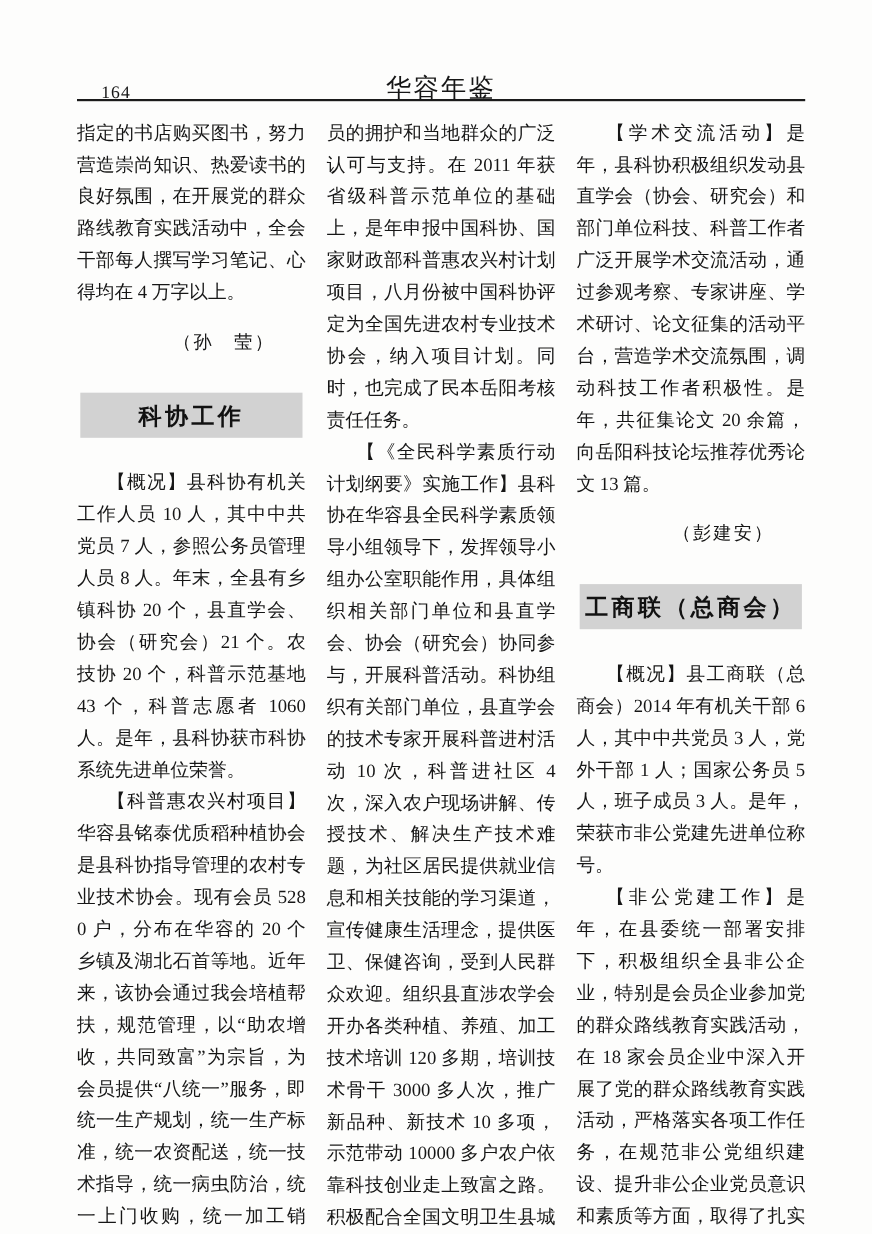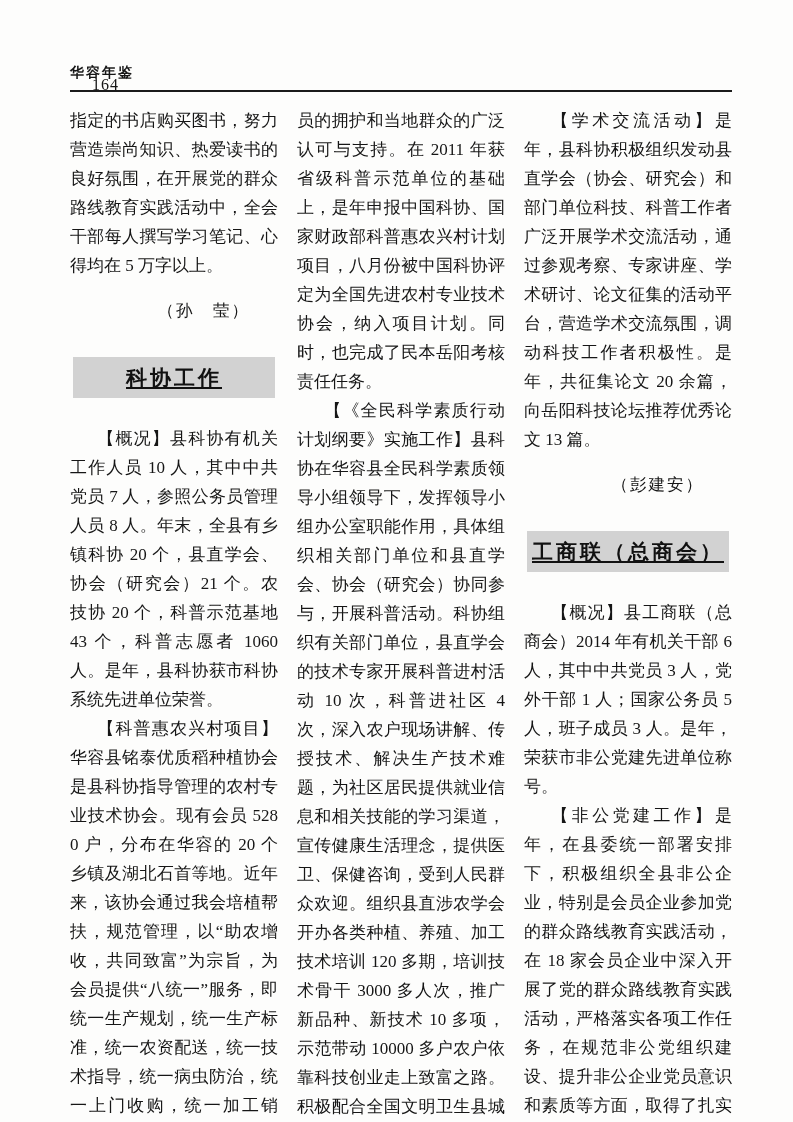--- a/index.html
+++ b/index.html
@@ -18,24 +18,24 @@
     position:relative;
     height:28px;
     border-bottom:2px solid #1b1b1b;
     margin-bottom:14px;
   }
   .page-num {
     position:absolute; left:22px; top:14px;
     font-size:16px; letter-spacing:1px;
   }
   .book-title {
-    text-align:left;
+    text-align:center;
     font-family:"Liberation Sans","DejaVu Sans",sans-serif;
-    font-weight:700;
-    font-size:14px;
+    font-weight:400;
+    font-size:23px;
     letter-spacing:2px;
     padding-top:2px;
   }
   .columns { display:flex; gap:19px; }
   .col { width:208px; }
   .body-text {
     margin:0;
     font-size:17px;
     line-height:29px;
     text-align:justify;
@@ -58,37 +58,36 @@
   .section-header {
     margin:32px 3px 26px 3px;
     height:41px;
     background:#d2d2d2;
     display:flex; align-items:center; justify-content:center;
     font-family:"Liberation Sans","DejaVu Sans",sans-serif;
     font-weight:700;
     font-size:21px;
     letter-spacing:3px;
     color:#111;
-    text-decoration:underline;
   }
 </style>
 </head>
 <body>
 
 <div class="page">
 
   <div class="page-header">
     <span class="page-num">164</span>
     <div class="book-title">华容年鉴</div>
   </div>
 
   <div class="columns">
 
     <div class="col">
-      <p class="body-text">指定的书店购买图书，努力营造崇尚知识、热爱读书的良好氛围，在开展党的群众路线教育实践活动中，全会干部每人撰写学习笔记、心得均在 5 万字以上。</p>
+      <p class="body-text">指定的书店购买图书，努力营造崇尚知识、热爱读书的良好氛围，在开展党的群众路线教育实践活动中，全会干部每人撰写学习笔记、心得均在 4 万字以上。</p>
       <p class="signature">（孙　莹）</p>
       <div class="section-header">科协工作</div>
       <p class="body-text indent"><span class="entry-label">【概况】</span><span>县科协有机关工作人员 10 人，其中中共党员 7 人，参照公务员管理人员 8 人。年末，全县有乡镇科协 20 个，县直学会、协会（研究会）21 个。农技协 20 个，科普示范基地 43 个，科普志愿者 1060 人。是年，县科协获市科协系统先进单位荣誉。</span></p>
       <p class="body-text indent"><span class="entry-label">【科普惠农兴村项目】</span><span>华容县铭泰优质稻种植协会是县科协指导管理的农村专业技术协会。现有会员 5280 户，分布在华容的 20 个乡镇及湖北石首等地。近年来，该协会通过我会培植帮扶，规范管理，以“助农增收，共同致富”为宗旨，为会员提供“八统一”服务，即统一生产规划，统一生产标准，统一农资配送，统一技术指导，统一病虫防治，统一上门收购，统一加工销售，统一价格核算，引进、推广种植优质稻，开发绿色、有机食品，开展农民培训。实现了组织建设有力、科普活动经常、营销服务到位，示范作用明显和辐射带动性强的建设目标，得到了会</span></p>
     </div>
 
     <div class="col">
       <p class="body-text">员的拥护和当地群众的广泛认可与支持。在 2011 年获省级科普示范单位的基础上，是年申报中国科协、国家财政部科普惠农兴村计划项目，八月份被中国科协评定为全国先进农村专业技术协会，纳入项目计划。同时，也完成了民本岳阳考核责任任务。</p>
       <p class="body-text indent"><span class="entry-label">【《全民科学素质行动计划纲要》实施工作】</span><span>县科协在华容县全民科学素质领导小组领导下，发挥领导小组办公室职能作用，具体组织相关部门单位和县直学会、协会（研究会）协同参与，开展科普活动。科协组织有关部门单位，县直学会的技术专家开展科普进村活动 10 次，科普进社区 4 次，深入农户现场讲解、传授技术、解决生产技术难题，为社区居民提供就业信息和相关技能的学习渠道，宣传健康生活理念，提供医卫、保健咨询，受到人民群众欢迎。组织县直涉农学会开办各类种植、养殖、加工技术培训 120 多期，培训技术骨干 3000 多人次，推广新品种、新技术 10 多项，示范带动 10000 多户农户依靠科技创业走上致富之路。积极配合全国文明卫生县城创建工作，组织县医卫学会创新宣传形式，为各类显示屏、喷绘墙、文艺演出等提供生动活泼、喜闻乐见的宣传内容。协同县教育局、县青少年科技辅导员协会组织全县青少年科技创新竞赛 2 次，优胜者参加全省、全国</span></p>
     </div>

